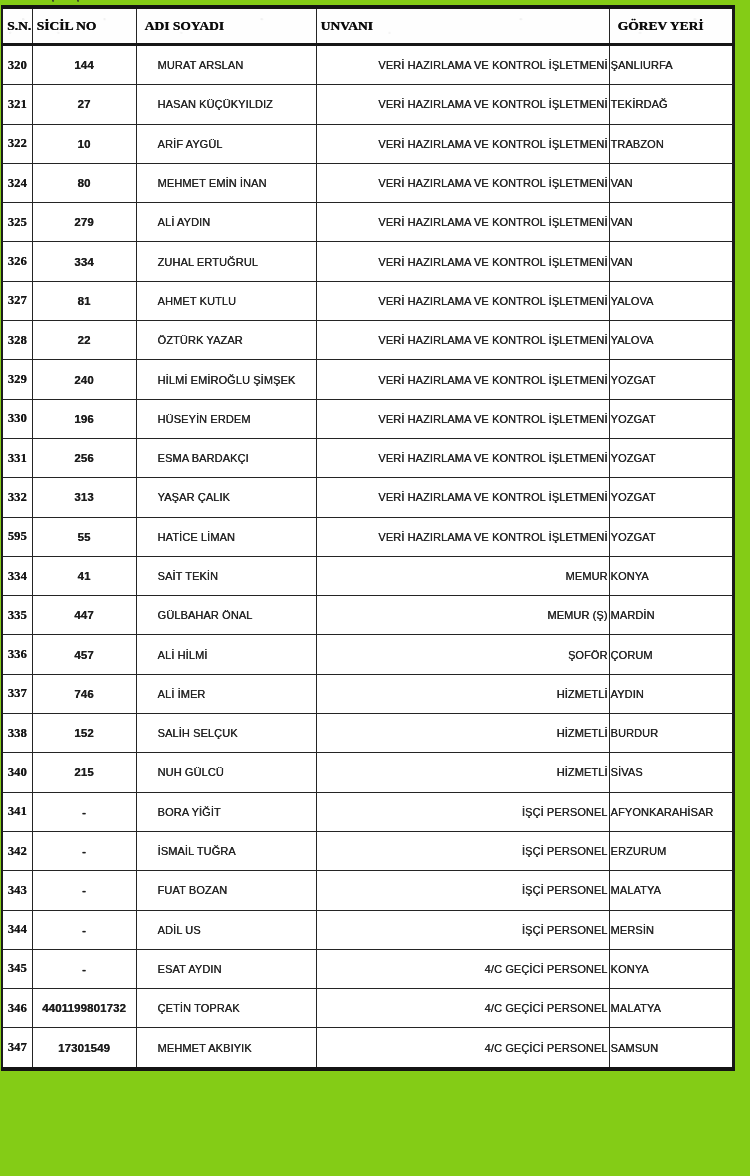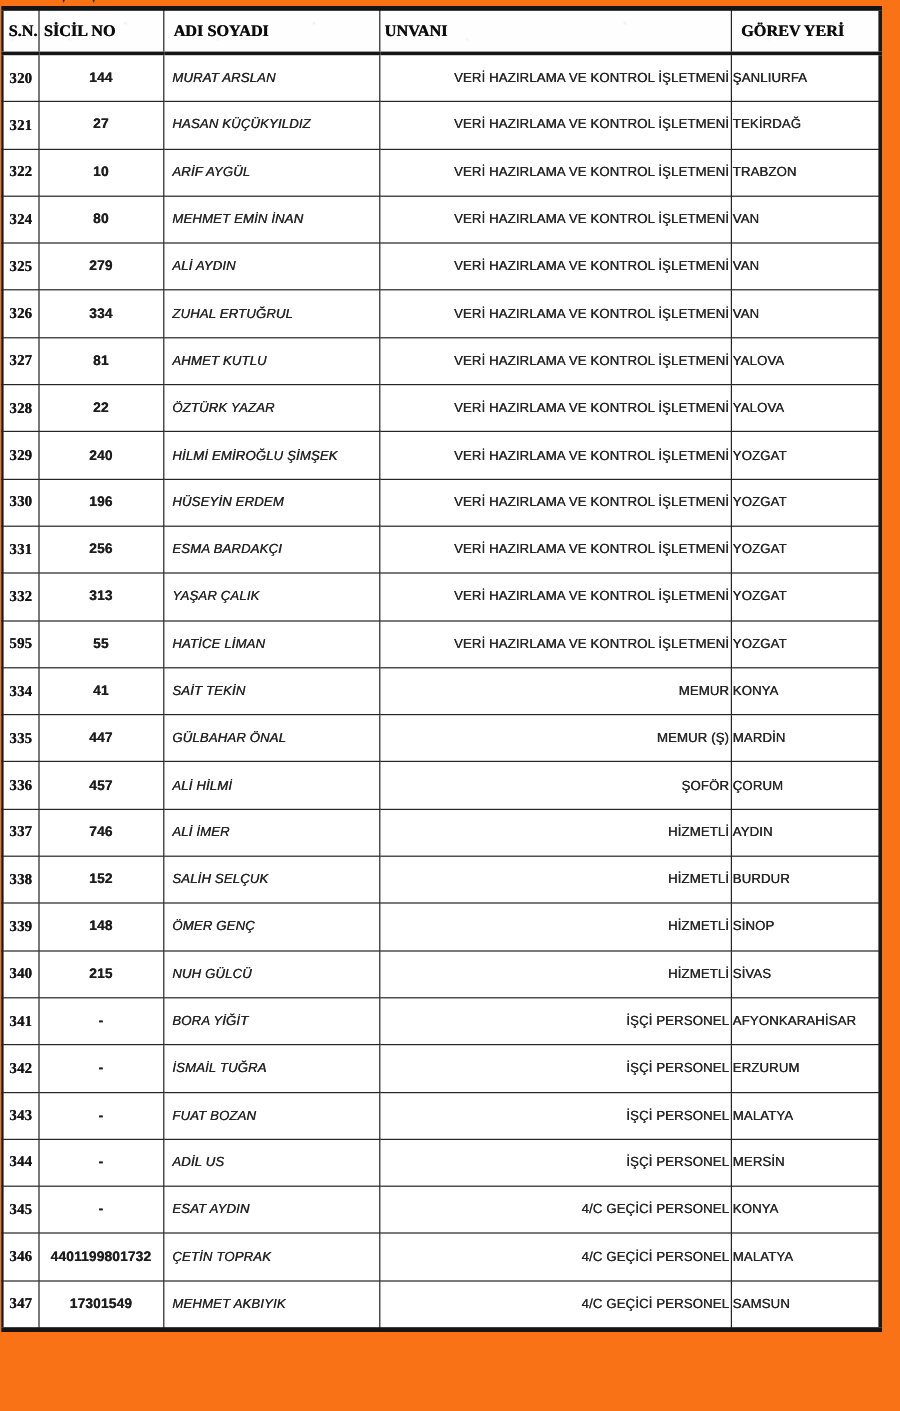--- a/index.html
+++ b/index.html
@@ -4,21 +4,21 @@
 <style>
   html, body {
     margin: 0;
     padding: 0;
     background: #ffffff;
   }
   .page {
     position: relative;
     width: 750px;
     height: 1176px;
-    background: #f97316;
+    background: #84cc16;
     overflow: hidden;
     font-family: "Liberation Sans", sans-serif;
     color: #1f1f1f;
   }
   
   .top-artifact {
     position: absolute;
     left: 50px;
     top: -9px;
     height: 11px;
@@ -85,21 +85,21 @@
     color: #161616;
     margin-top: 28px;
   }
   td.c-sicil {
     text-align: center;
     font-weight: 600;
     font-size: 11.5px;
     color: #1e1e1e;
     margin-top: 12px;
   }
-  td.c-name  { text-align: left; padding-left: 7px; font-style: italic; }
+  td.c-name  { text-align: left; padding-left: 21px; }
   td.c-title { text-align: right; padding-left: 19px; }
   td.c-city  { text-align: left; padding-left: 1px; }
 </style>
 </head>
 <body>
 
 <div class="page">
 
   <div class="top-artifact">y y</div>
 
@@ -259,27 +259,20 @@
     </tr>
 
     <tr>
       <td class="c-sn">338</td>
       <td class="c-sicil">152</td>
       <td class="c-name">SALİH SELÇUK</td>
       <td class="c-title">HİZMETLİ</td>
       <td class="c-city">BURDUR</td>
     </tr>
 
-    <tr>
-      <td class="c-sn">339</td>
-      <td class="c-sicil">148</td>
-      <td class="c-name">ÖMER GENÇ</td>
-      <td class="c-title">HİZMETLİ</td>
-      <td class="c-city">SİNOP</td>
-    </tr>
 
     <tr>
       <td class="c-sn">340</td>
       <td class="c-sicil">215</td>
       <td class="c-name">NUH GÜLCÜ</td>
       <td class="c-title">HİZMETLİ</td>
       <td class="c-city">SİVAS</td>
     </tr>
 
     <tr>

